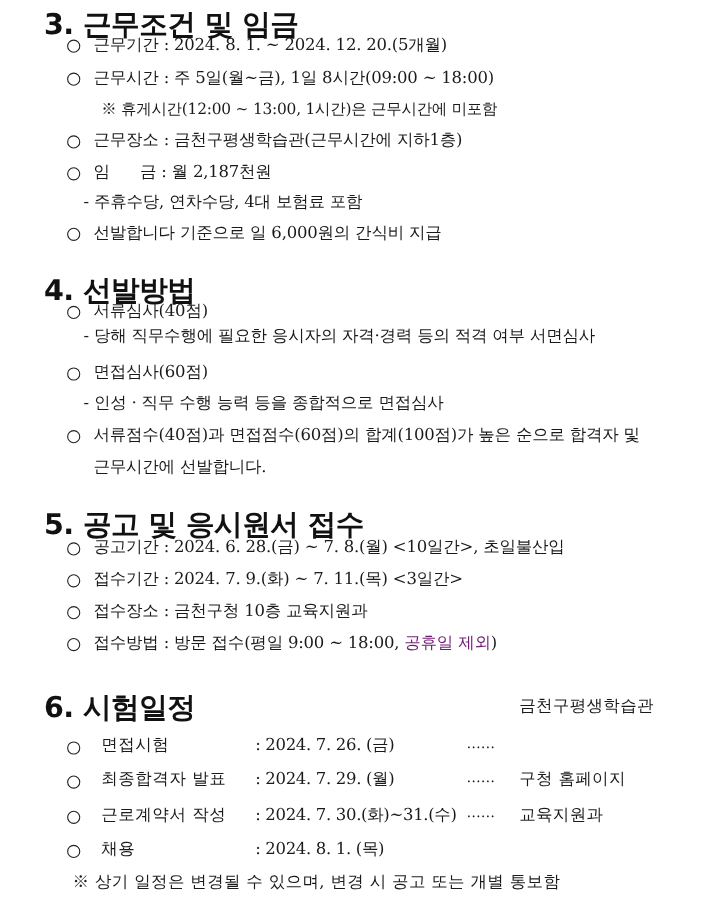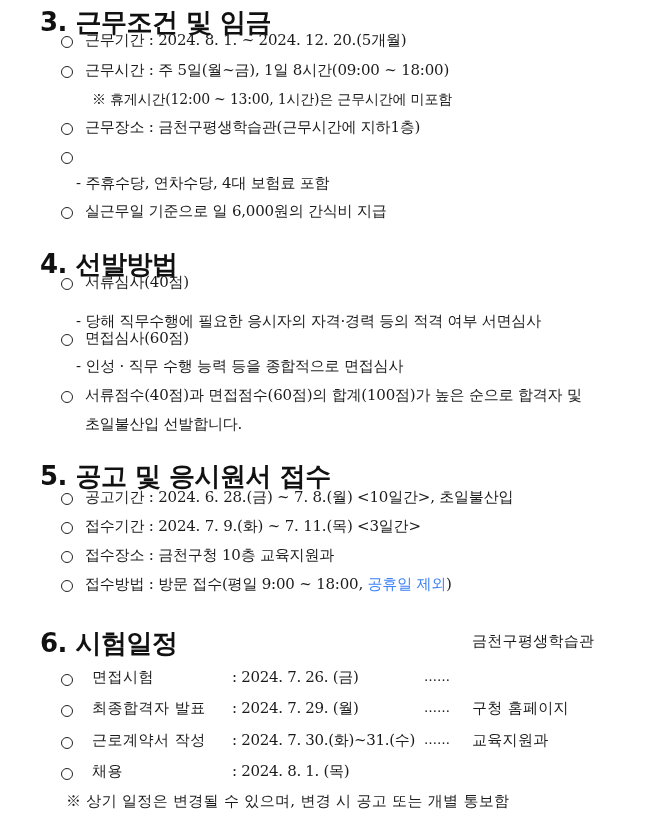--- a/index.html
+++ b/index.html
@@ -9,21 +9,21 @@
     position:relative;
   }
   .doc { position:absolute; left:0; top:0; width:658px; height:819px; }
   .h { position:absolute; left:40px; font-family:"DejaVu Sans","Liberation Sans",sans-serif;
        font-weight:bold; font-size:26px; letter-spacing:-0.5px; color:#111; white-space:nowrap; }
   .bullet { position:absolute; left:61px; width:12px; height:12px; border:1.6px solid #222;
             border-radius:50%; box-sizing:border-box; }
   .txt { position:absolute; left:85px; font-size:15px; white-space:nowrap; letter-spacing:-0.2px; }
   .sub { position:absolute; left:76px; font-size:15px; white-space:nowrap; letter-spacing:-0.2px; }
   .note { position:absolute; left:92px; font-size:14px; white-space:nowrap; letter-spacing:-0.2px; }
-  .red { color:#3b82f6; }
+  .red { color:#701a75; }
   .sched-label { position:absolute; left:92px; font-size:15px; white-space:nowrap; letter-spacing:0.5px; }
   .sched-date { position:absolute; left:232px; font-size:15px; white-space:nowrap; letter-spacing:-0.3px; }
   .sched-dots { position:absolute; left:424px; font-size:13px; white-space:nowrap; letter-spacing:0px; }
   .sched-place { position:absolute; left:472px; font-size:15px; white-space:nowrap; letter-spacing:0.3px; }
   .footnote { position:absolute; left:66px; font-size:15px; white-space:nowrap; letter-spacing:0.3px; }
 </style>
 </head>
 <body>
 
 <div class="doc">
@@ -35,41 +35,42 @@
 
   <span class="bullet" style="top:66px;"></span>
   <div class="txt" style="top:61px;">근무시간 : 주 5일(월~금), 1일 8시간(09:00 ~ 18:00)</div>
 
   <div class="note" style="top:91px;">※ 휴게시간(12:00 ~ 13:00, 1시간)은 근무시간에 미포함</div>
 
   <span class="bullet" style="top:123px;"></span>
   <div class="txt" style="top:118px;">근무장소 : 금천구평생학습관(근무시간에 지하1층)</div>
 
   <span class="bullet" style="top:152px;"></span>
+  <div class="txt" style="top:147px; white-space:pre;">임      금 : 월 2,187천원</div>
 
   <div class="sub" style="top:174px;">- 주휴수당, 연차수당, 4대 보험료 포함</div>
 
   <span class="bullet" style="top:207px;"></span>
-  <div class="txt" style="top:202px;">실근무일 기준으로 일 6,000원의 간식비 지급</div>
+  <div class="txt" style="top:202px;">선발합니다 기준으로 일 6,000원의 간식비 지급</div>
 
   <div class="h" style="top:247px;">4. 선발방법</div>
 
   <span class="bullet" style="top:278px;"></span>
   <div class="txt" style="top:273px;">서류심사(40점)</div>
 
-  <div class="sub" style="top:312px;">- 당해 직무수행에 필요한 응시자의 자격·경력 등의 적격 여부 서면심사</div>
+  <div class="sub" style="top:296px;">- 당해 직무수행에 필요한 응시자의 자격·경력 등의 적격 여부 서면심사</div>
 
   <span class="bullet" style="top:334px;"></span>
   <div class="txt" style="top:329px;">면접심사(60점)</div>
 
   <div class="sub" style="top:357px;">- 인성 · 직무 수행 능력 등을 종합적으로 면접심사</div>
 
   <span class="bullet" style="top:391px;"></span>
   <div class="txt" style="top:386px;">서류점수(40점)과 면접점수(60점)의 합계(100점)가 높은 순으로 합격자 및</div>
-  <div class="txt" style="top:415px;">초일불산입 선발합니다.</div>
+  <div class="txt" style="top:415px;">근무시간에 선발합니다.</div>
 
   <div class="h" style="top:459px;">5. 공고 및 응시원서 접수</div>
 
   <span class="bullet" style="top:493px;"></span>
   <div class="txt" style="top:488px;">공고기간 : 2024. 6. 28.(금) ~ 7. 8.(월) &lt;10일간&gt;, 초일불산입</div>
 
   <span class="bullet" style="top:522px;"></span>
   <div class="txt" style="top:517px;">접수기간 : 2024. 7. 9.(화) ~ 7. 11.(목) &lt;3일간&gt;</div>
 
   <span class="bullet" style="top:551px;"></span>

